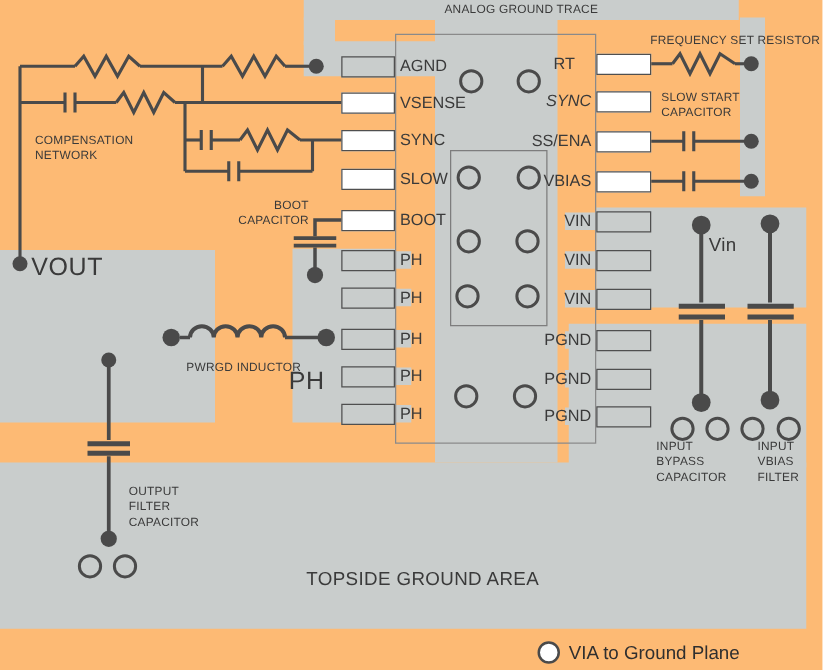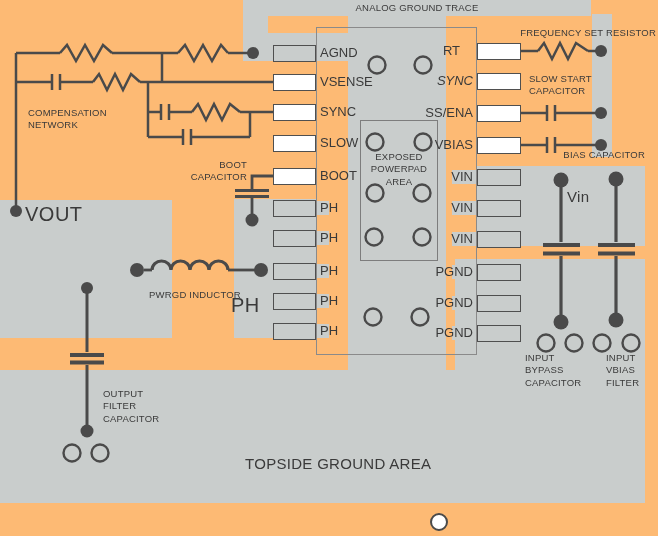--- a/index.html
+++ b/index.html
@@ -216,25 +216,20 @@
   <div class="pinlbl r" style="left:413px;top:75px;font-style:italic;">SYNC</div>
   <div class="pinlbl r" style="left:413px;top:107px;">SS/ENA</div>
   <div class="pinlbl r" style="left:413px;top:139px;">VBIAS</div>
   <div class="pinlbl r" style="left:413px;top:171px;">VIN</div>
   <div class="pinlbl r" style="left:413px;top:202px;">VIN</div>
   <div class="pinlbl r" style="left:413px;top:233px;">VIN</div>
   <div class="pinlbl r" style="left:413px;top:266px;">PGND</div>
   <div class="pinlbl r" style="left:413px;top:297px;">PGND</div>
   <div class="pinlbl r" style="left:413px;top:327px;">PGND</div>
 
-  <div class="lbl" style="left:360px;top:151px;width:78px;text-align:center;white-space:normal;">
-    <span>EXPOSED</span>
-    <span>POWERPAD</span>
-    <span>AREA</span>
-  </div>
 
   <div class="lbl" style="left:28px;top:107px;">
     <span>COMPENSATION</span>
     <span>NETWORK</span>
   </div>
 
   <div class="lbl" style="left:145px;top:159px;width:102px;text-align:right;">
     <span>BOOT</span>
     <span>CAPACITOR</span>
   </div>
@@ -251,33 +246,33 @@
     <span>CAPACITOR</span>
   </div>
 
   <div class="lbl" style="left:470px;top:27px;width:186px;text-align:right;">FREQUENCY SET RESISTOR</div>
 
   <div class="lbl" style="left:529px;top:73px;">
     <span>SLOW START</span>
     <span>CAPACITOR</span>
   </div>
 
-  <div class="lbl" style="left:520px;top:149px;width:125px;text-align:right;">BIAS CAPACITOR</div>
 
   <div class="lbl" style="left:525px;top:352px;">
     <span>INPUT</span>
     <span>BYPASS</span>
     <span>CAPACITOR</span>
   </div>
 
   <div class="lbl" style="left:606px;top:352px;">
     <span>INPUT</span>
     <span>VBIAS</span>
     <span>FILTER</span>
   </div>
 
   <div class="lbl med" style="left:245px;top:458px;width:250px;text-align:left;">TOPSIDE GROUND AREA</div>
 
   <div class="legend">
     <span class="circ"></span>
+    <span class="txt">VIA to Ground Plane</span>
   </div>
 
 </div>
 
 </body></html>

